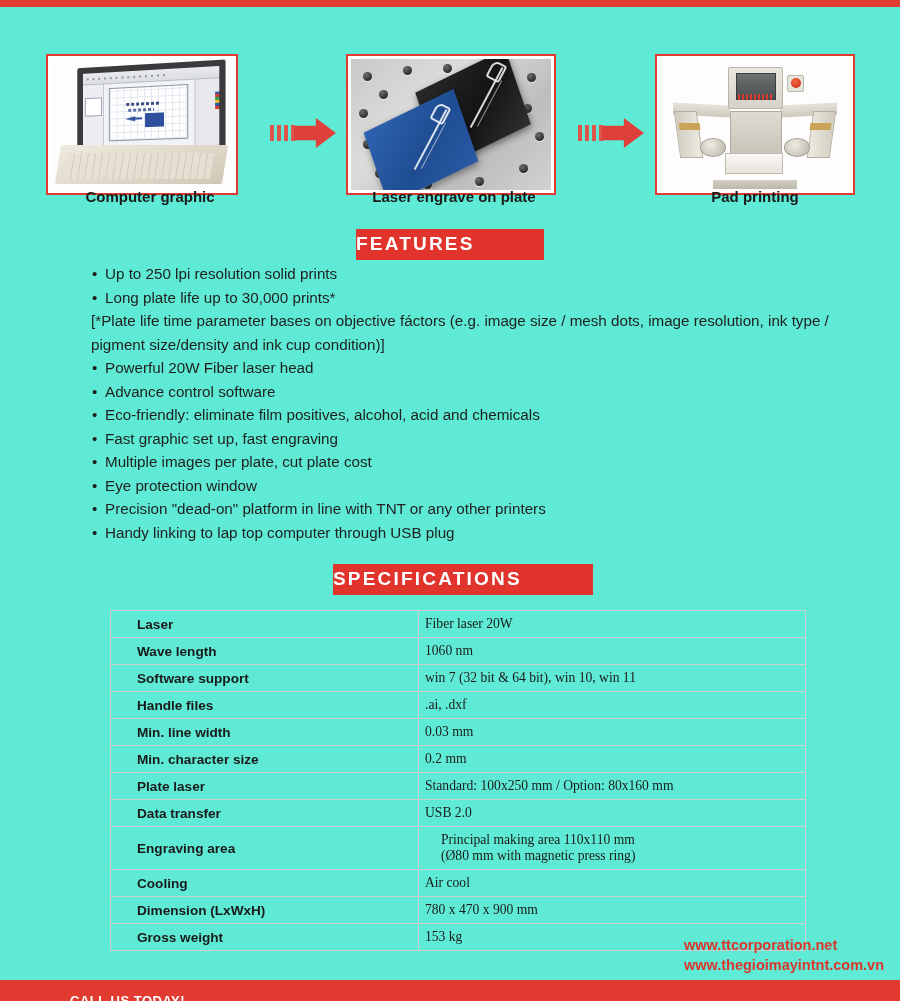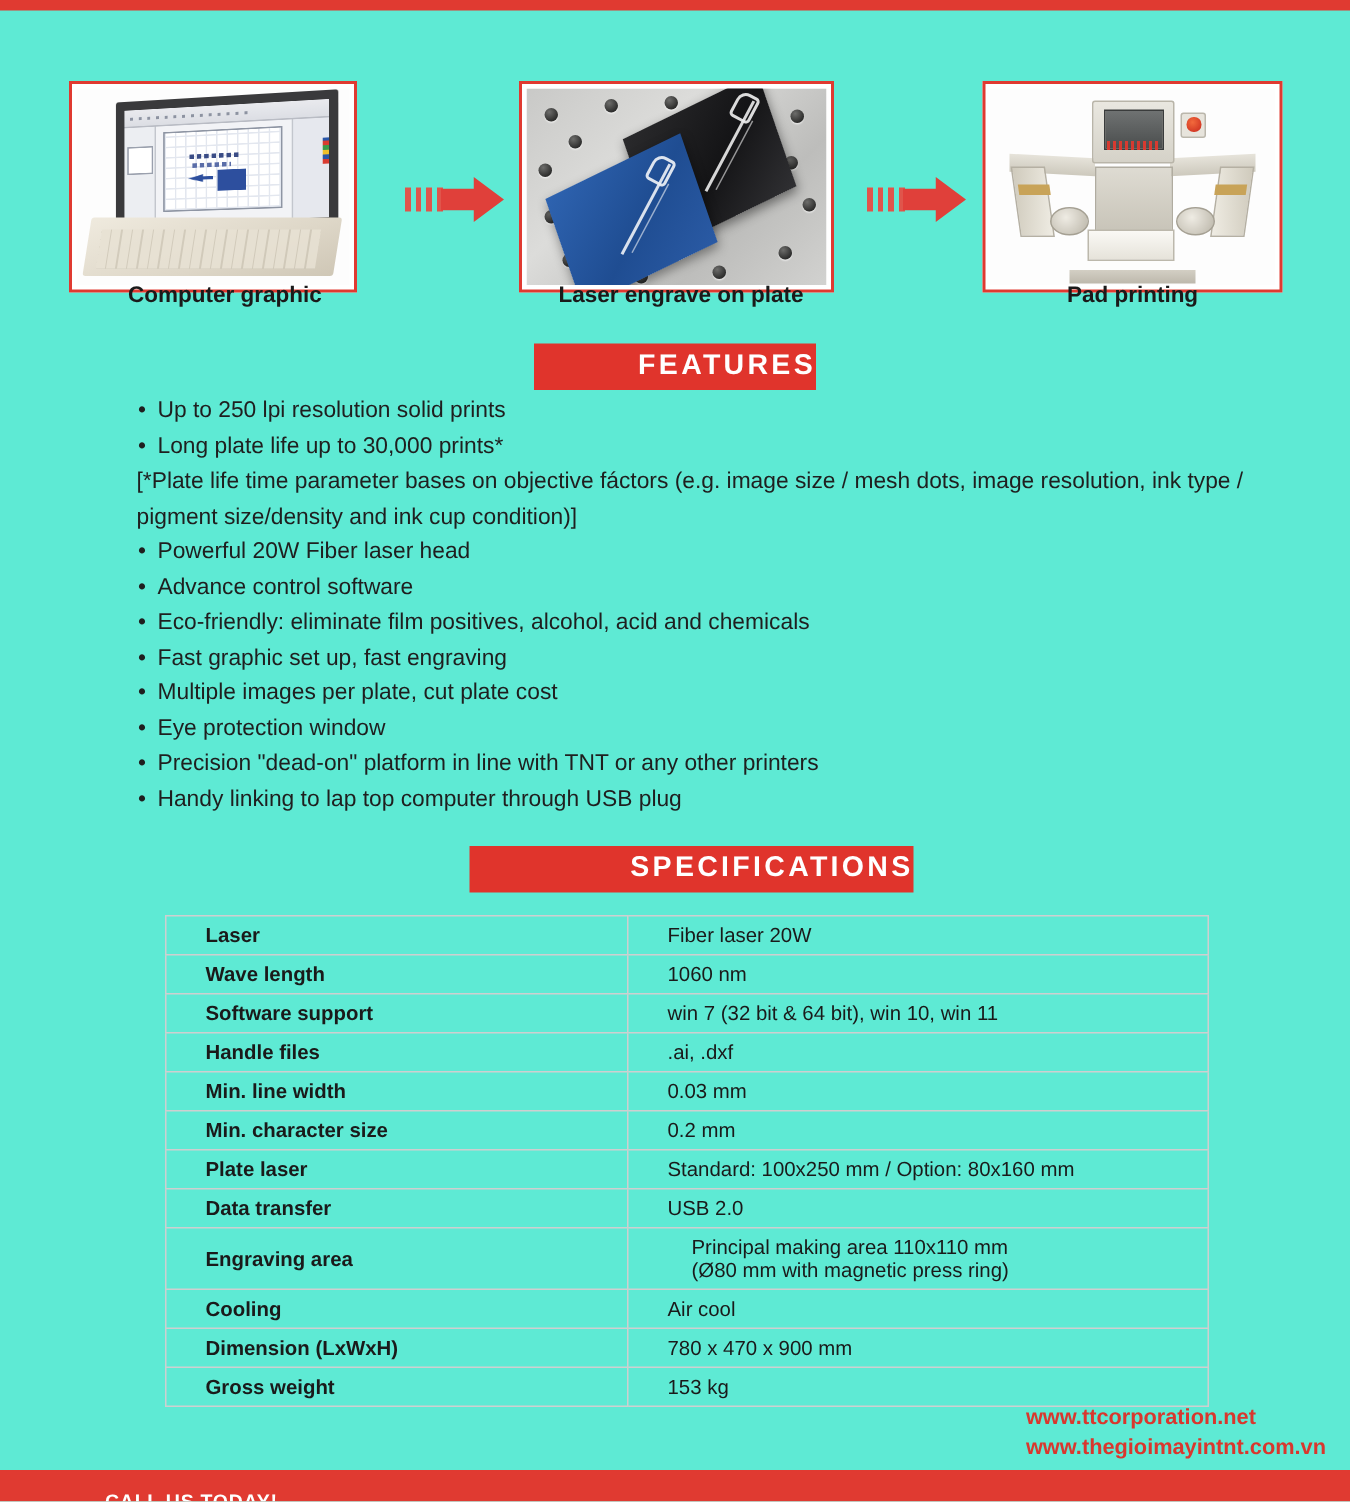--- a/index.html
+++ b/index.html
@@ -158,25 +158,25 @@
     position:absolute; top:188px; font-size:15px; font-weight:bold; color:#1a1a1a;
     text-align:center;
   }
   .c1 { left: 46px;  width: 208px; }
   .c2 { left: 330px; width: 248px; }
   .c3 { left: 655px; width: 200px; }
 
   
   .badge {
     position:absolute; background:#e0342c; color:#ffffff;
-    font-weight:bold; letter-spacing:2.2px; text-align:right;
+    font-weight:bold; letter-spacing:2.2px; text-align:left;
     font-size:19px; padding:4px 0 5px 0;
   }
   .badge-features { left: 356px; top: 229px; width: 188px; }
-  .badge-specs    { left: 313px; top: 564px; width: 296px; }
+  .badge-specs    { left: 333px; top: 564px; width: 260px; }
 
   
   .features { position:absolute; left: 92px; top: 262px; width: 740px; }
   .feat-line {
     font-size: 15.2px; color:#1f1f1f; line-height: 23.5px;
     white-space: nowrap;
   }
   .feat-line.wrap { white-space: normal; margin-left:-1px; }
   .feat-line .bullet { display:inline-block; width:13px; }
 
@@ -185,21 +185,21 @@
     position:absolute; left:110px; top:610px; width:696px;
     border-collapse: collapse; table-layout: fixed;
   }
   .spec-table td {
     border: 1px solid #cfcfcf;
     font-size: 13.6px; color:#1a1a1a;
     padding: 5px 0 5px 0;
     vertical-align: middle;
   }
   .spec-table td.k { width: 308px; font-weight:bold; padding-left:26px; }
-  .spec-table td.v { padding-left: 26px; }
+  .spec-table td.v { padding-left: 6px; font-family: Liberation Serif, serif; }
   .spec-table td.v .l2 { display:block;margin-left:16px; }
 
   
   .links { position:absolute; right: 16px; top: 935px; text-align:left; }
   .links a, .links span {
     display:block; color:#d9372e; font-size:14.5px; font-weight:bold;
     text-decoration:none; line-height:20px;
   }
 </style>
 </head>

